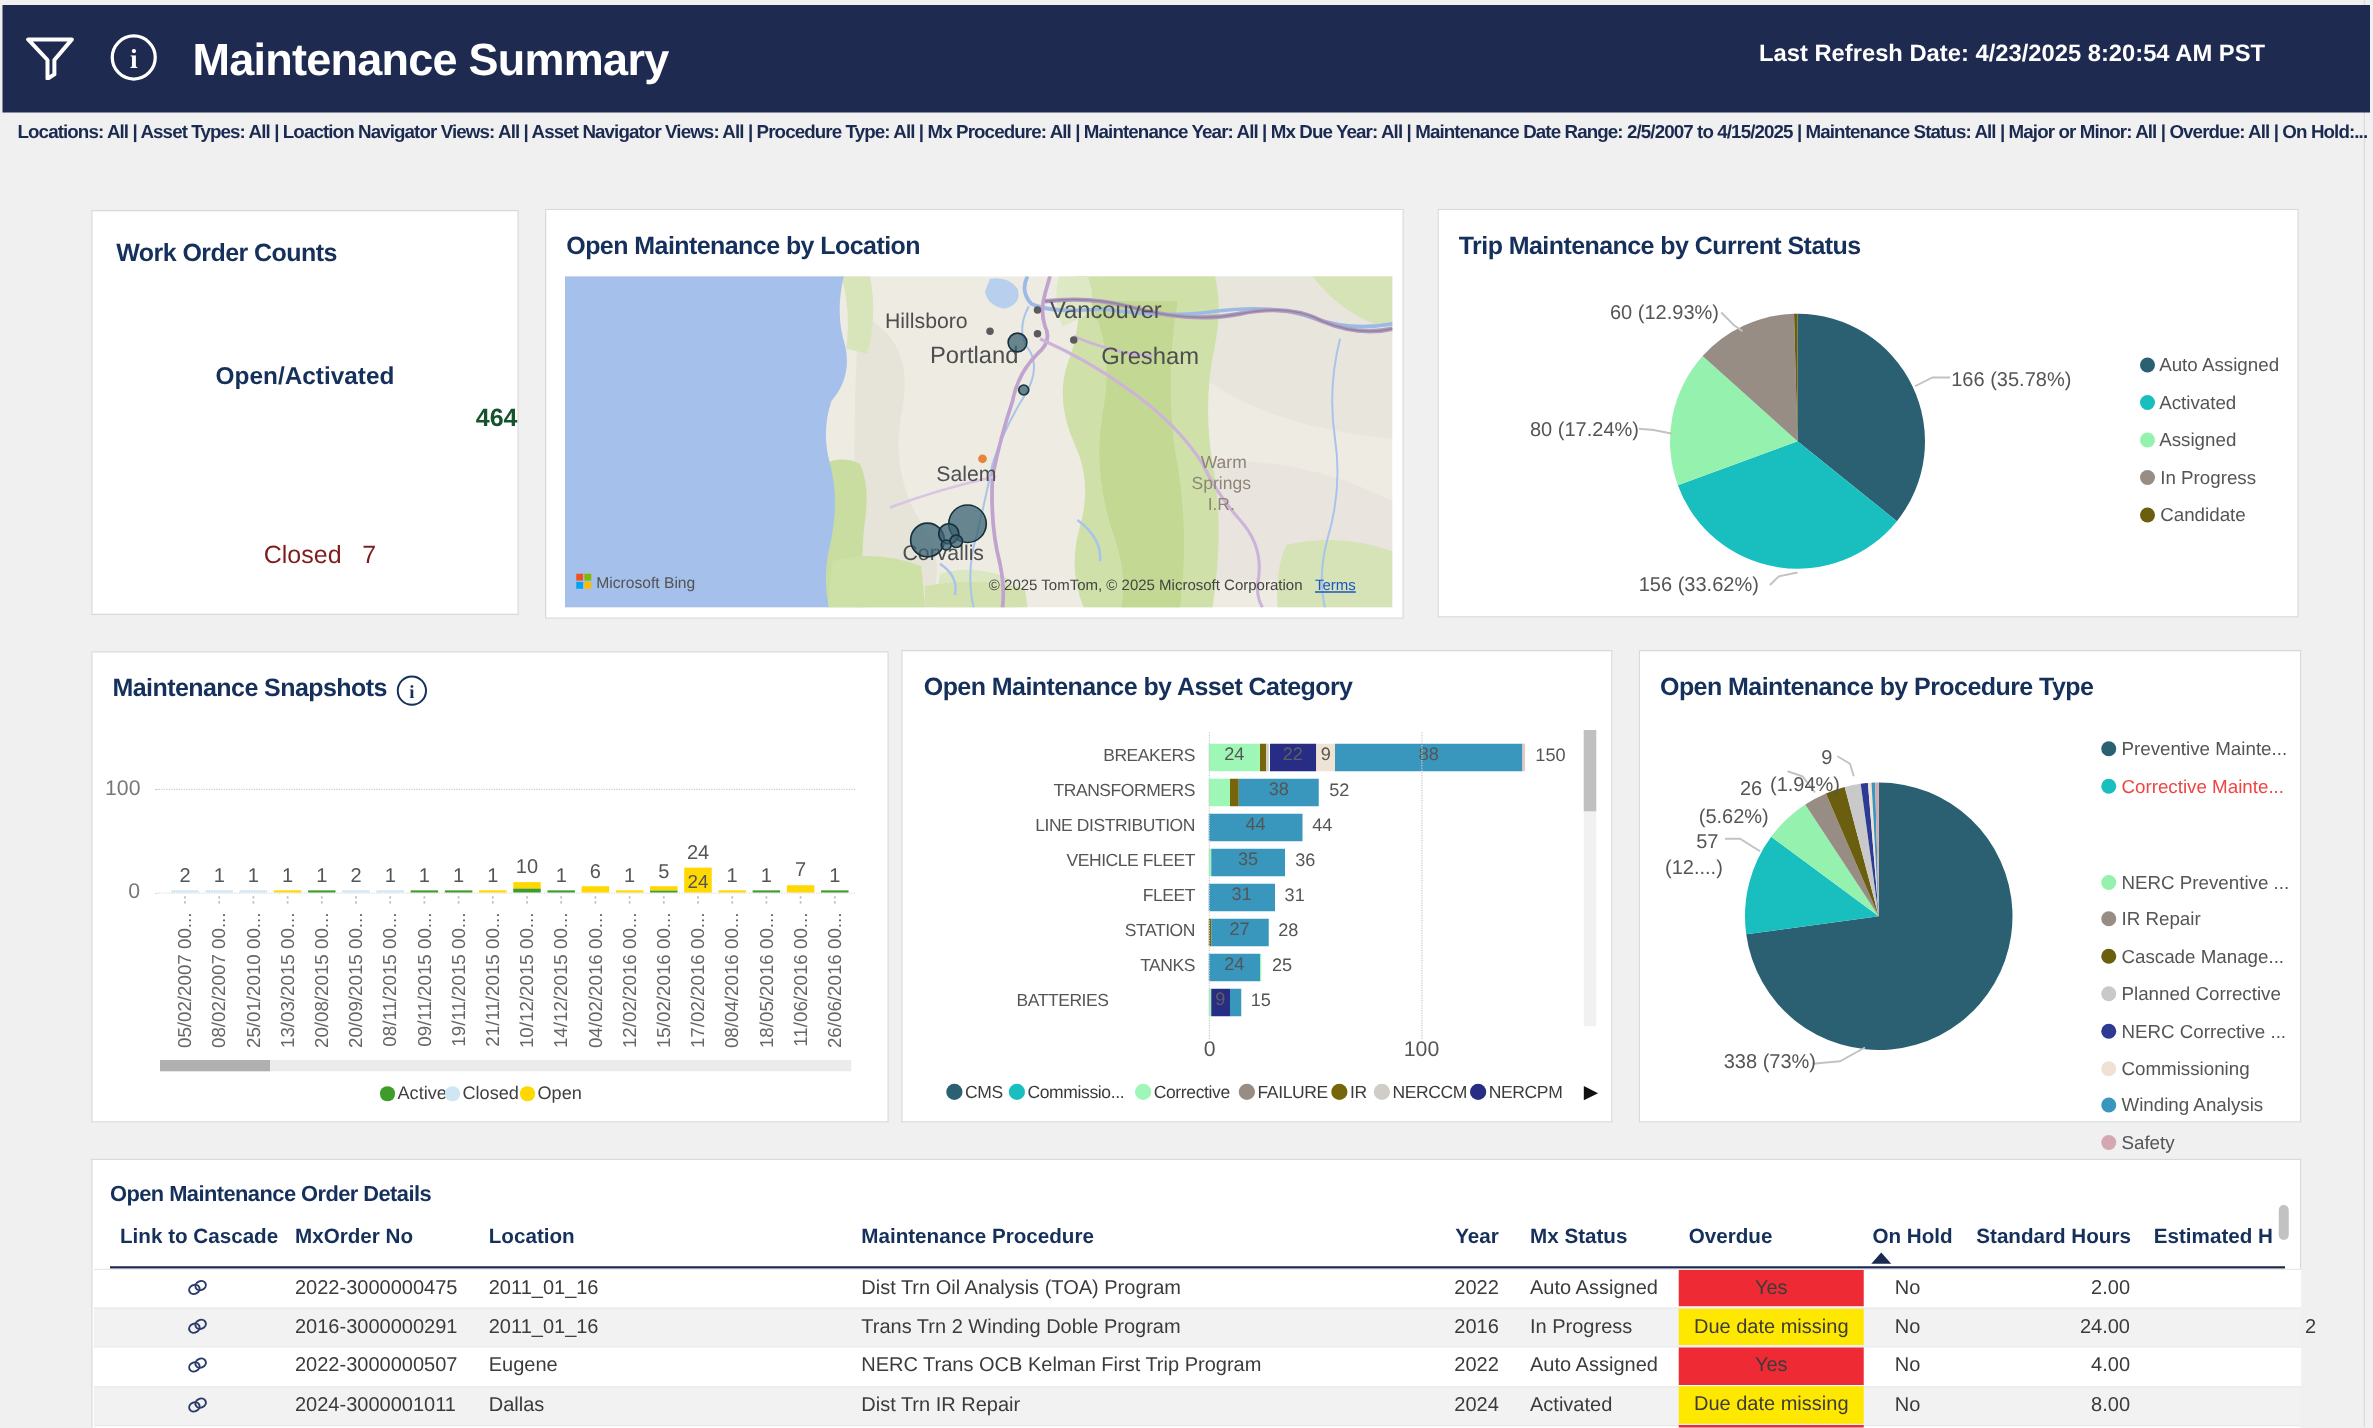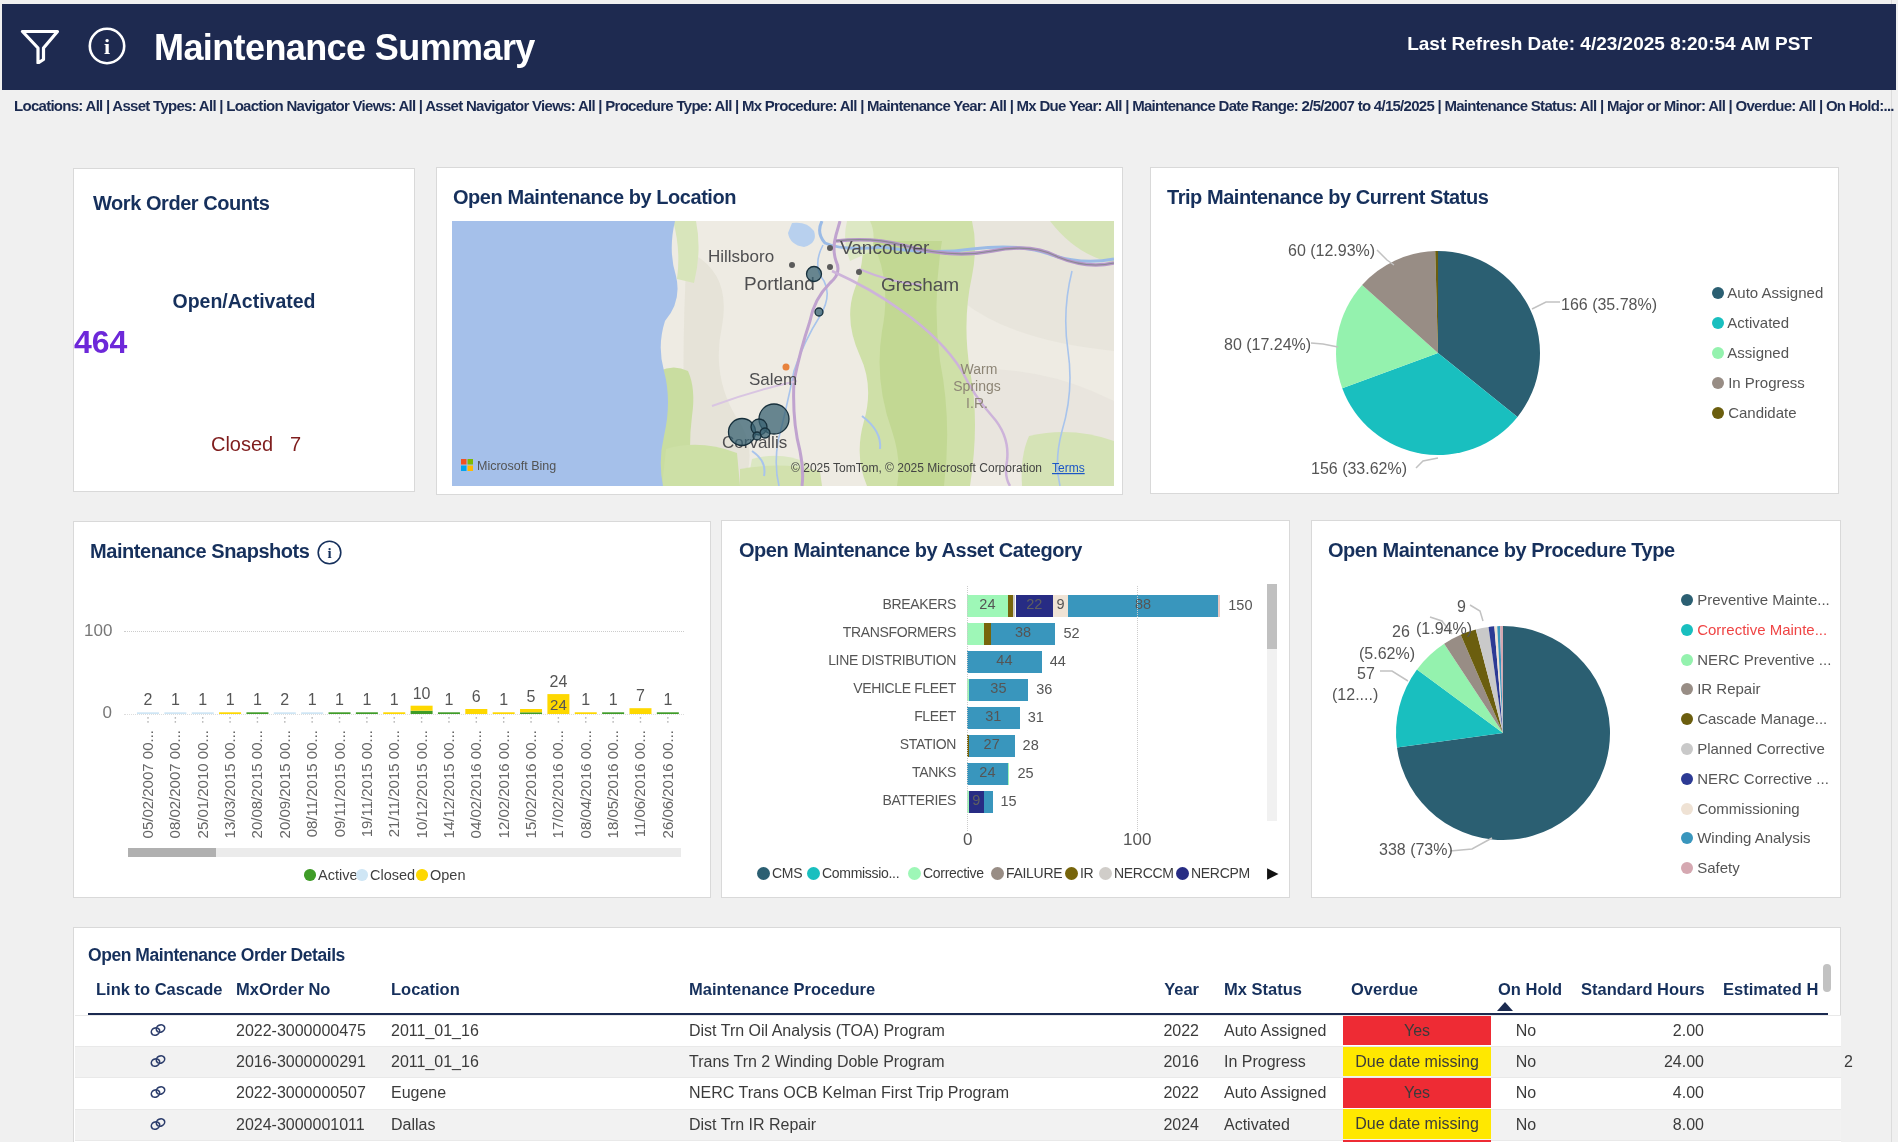--- a/index.html
+++ b/index.html
@@ -22,21 +22,21 @@
  <text x="19" y="27" font-family="Liberation Serif,serif" font-size="22" font-weight="bold" fill="#fff" text-anchor="middle">i</text>
 </svg>
 <div class="abs" style="left:154px;top:27px;color:#fff;font-size:36px;font-weight:bold;letter-spacing:-0.6px;">Maintenance Summary</div>
 <div class="abs" style="right:86px;top:33px;color:#fff;font-size:19px;font-weight:bold;">Last Refresh Date: 4/23/2025 8:20:54 AM PST</div>
 
 <div class="abs" style="left:14px;top:97px;width:1880px;color:#1b2a50;font-size:15px;font-weight:bold;white-space:nowrap;overflow:hidden;letter-spacing:-0.72px;">Locations: All | Asset Types: All | Loaction Navigator Views: All | Asset Navigator Views: All | Procedure Type: All | Mx Procedure: All | Maintenance Year: All | Mx Due Year: All | Maintenance Date Range: 2/5/2007 to 4/15/2025 | Maintenance Status: All | Major or Minor: All | Overdue: All | On Hold:...</div>
 
 <div class="card" style="left:73px;top:168px;width:342px;height:324px;">
  <div class="ctitle" style="left:19px;top:23px;">Work Order Counts</div>
  <div class="abs" style="left:0;top:121px;width:100%;text-align:center;color:#16305c;font-size:19.5px;font-weight:bold;">Open/Activated</div>
- <div class="abs" style="left:0;top:155px;width:100%;text-align:left;color:#6d28d9;font-size:32px;font-weight:bold;">464</div>
+ <div class="abs" style="left:0;top:155px;width:100%;text-align:right;color:#14532d;font-size:20px;font-weight:bold;">464</div>
  <div class="abs" style="left:12px;top:264px;width:100%;text-align:center;color:#7f1d1d;font-size:20px;">Closed&nbsp;&nbsp;&nbsp;7</div>
 </div>
 
 <div class="card" style="left:436px;top:167px;width:687px;height:328px;">
  <div class="ctitle" style="left:16px;top:18px;">Open Maintenance by Location</div>
  <svg class="abs" style="left:15px;top:53px;" width="662" height="265" viewBox="0 0 662 265">
   <rect x="0" y="0" width="662" height="265" fill="#eeebe3"></rect>
 
   <path d="M235 30 Q280 50 270 105 Q258 160 290 205 Q305 235 290 265 L235 265 Q228 150 235 30 Z" fill="#e4e1d4" opacity="0.8"></path>
   <path d="M430 0 L662 0 L662 130 Q560 120 510 80 Q470 40 430 0 Z" fill="#e6e3da" opacity="0.8"></path>
@@ -285,21 +285,21 @@
       <div class="abs" style="left:0px;top:215.1px;width:234px;text-align:right;font-size:14px;color:#555;letter-spacing:-0.35px;">STATION</div>
       <div class="abs" style="left:245.0px;top:214.1px;width:1.7px;height:22px;background:#77650b;"></div>
       <div class="abs" style="left:246.7px;top:214.1px;width:45.9px;height:22px;background:#3996bd;"></div>
       <div class="abs" style="left:246.7px;top:215.1px;width:45.9px;text-align:center;font-size:14.5px;color:#555;">27</div>
       <div class="abs" style="left:300.6px;top:216.1px;font-size:14.5px;color:#555;">28</div>
       <div class="abs" style="left:0px;top:243.20000000000002px;width:234px;text-align:right;font-size:14px;color:#555;letter-spacing:-0.35px;">TANKS</div>
       <div class="abs" style="left:245.0px;top:242.20000000000002px;width:40.8px;height:22px;background:#3996bd;"></div>
       <div class="abs" style="left:245.0px;top:243.20000000000002px;width:40.8px;text-align:center;font-size:14.5px;color:#555;">24</div>
       <div class="abs" style="left:285.8px;top:242.20000000000002px;width:1.7px;height:22px;background:#9ef7b7;"></div>
       <div class="abs" style="left:295.5px;top:244.20000000000002px;font-size:14.5px;color:#555;">25</div>
-      <div class="abs" style="left:0px;top:271.3px;width:234px;text-align:right;font-size:14px;color:#555;letter-spacing:-0.35px;">BATTERIES</div>
+      <div class="abs" style="left:0px;top:271.3px;width:234px;text-align:center;font-size:14px;color:#555;letter-spacing:-0.35px;padding-left:11px;">BATTERIES</div>
       <div class="abs" style="left:245.0px;top:270.3px;width:1.7px;height:22px;background:#9ef7b7;"></div>
       <div class="abs" style="left:246.7px;top:270.3px;width:15.3px;height:22px;background:#272c84;"></div>
       <div class="abs" style="left:246.7px;top:271.3px;width:15.3px;text-align:center;font-size:14.5px;color:#5f5f5f;">9</div>
       <div class="abs" style="left:262.0px;top:270.3px;width:8.5px;height:22px;background:#3996bd;"></div>
       <div class="abs" style="left:278.5px;top:272.3px;font-size:14.5px;color:#555;">15</div>
     </div>
  <div class="abs" style="left:245px;top:65px;height:245px;border-left:1.5px dotted #ccc;"></div>
  <div class="abs" style="left:415px;top:65px;height:245px;border-left:1.5px dotted #ccc;"></div>
  <div class="lbl" style="left:241px;top:309px;font-size:17px;">0</div>
  <div class="lbl" style="left:401px;top:309px;font-size:17px;">100</div>
@@ -345,21 +345,21 @@
  <div class="lbl" style="left:145px;top:77px;font-size:16px;">9</div>
  <div class="lbl" style="left:104px;top:99px;font-size:16px;">(1.94%)</div>
  <div class="lbl" style="left:80px;top:102px;font-size:16px;">26</div>
  <div class="lbl" style="left:47px;top:124px;font-size:16px;">(5.62%)</div>
  <div class="lbl" style="left:45px;top:144px;font-size:16px;">57</div>
  <div class="lbl" style="left:20px;top:165px;font-size:16px;">(12....)</div>
  <div class="lbl" style="left:67px;top:320px;font-size:16px;">338 (73%)</div>
  <div id="plegend" class="abs" style="left:369px;top:70px;">
       <div style="height:29.8px;white-space:nowrap;"><span style="display:inline-block;width:12px;height:12px;border-radius:50%;background:#2b5f72;vertical-align:-1px;"></span><span style="color:#555;font-size:15px;"> Preventive Mainte...</span></div>
       <div style="height:29.8px;white-space:nowrap;"><span style="display:inline-block;width:12px;height:12px;border-radius:50%;background:#19bfbf;vertical-align:-1px;"></span><span style="color:#ef4444;font-size:15px;"> Corrective Mainte...</span></div>
-      <div style="height:29.8px;white-space:nowrap;"><span style="display:inline-block;width:12px;height:12px;border-radius:50%;background:#94f2ae;vertical-align:-1px;"></span><span style="color:#555;font-size:15px;"> NERC Preventive ...</span></div>
+      <div style="height:29.8px;white-space:nowrap;margin-top:47px;"><span style="display:inline-block;width:12px;height:12px;border-radius:50%;background:#94f2ae;vertical-align:-1px;"></span><span style="color:#555;font-size:15px;"> NERC Preventive ...</span></div>
       <div style="height:29.8px;white-space:nowrap;"><span style="display:inline-block;width:12px;height:12px;border-radius:50%;background:#988d85;vertical-align:-1px;"></span><span style="color:#555;font-size:15px;"> IR Repair</span></div>
       <div style="height:29.8px;white-space:nowrap;"><span style="display:inline-block;width:12px;height:12px;border-radius:50%;background:#6b5e0e;vertical-align:-1px;"></span><span style="color:#555;font-size:15px;"> Cascade Manage...</span></div>
       <div style="height:29.8px;white-space:nowrap;"><span style="display:inline-block;width:12px;height:12px;border-radius:50%;background:#c9c9c9;vertical-align:-1px;"></span><span style="color:#555;font-size:15px;"> Planned Corrective</span></div>
       <div style="height:29.8px;white-space:nowrap;"><span style="display:inline-block;width:12px;height:12px;border-radius:50%;background:#2c3a94;vertical-align:-1px;"></span><span style="color:#555;font-size:15px;"> NERC Corrective ...</span></div>
       <div style="height:29.8px;white-space:nowrap;"><span style="display:inline-block;width:12px;height:12px;border-radius:50%;background:#efe2d4;vertical-align:-1px;"></span><span style="color:#555;font-size:15px;"> Commissioning</span></div>
       <div style="height:29.8px;white-space:nowrap;"><span style="display:inline-block;width:12px;height:12px;border-radius:50%;background:#3996bd;vertical-align:-1px;"></span><span style="color:#555;font-size:15px;"> Winding Analysis</span></div>
       <div style="height:29.8px;white-space:nowrap;"><span style="display:inline-block;width:12px;height:12px;border-radius:50%;background:#d5a8b1;vertical-align:-1px;"></span><span style="color:#555;font-size:15px;"> Safety</span></div>
     </div>
 </div>
 

